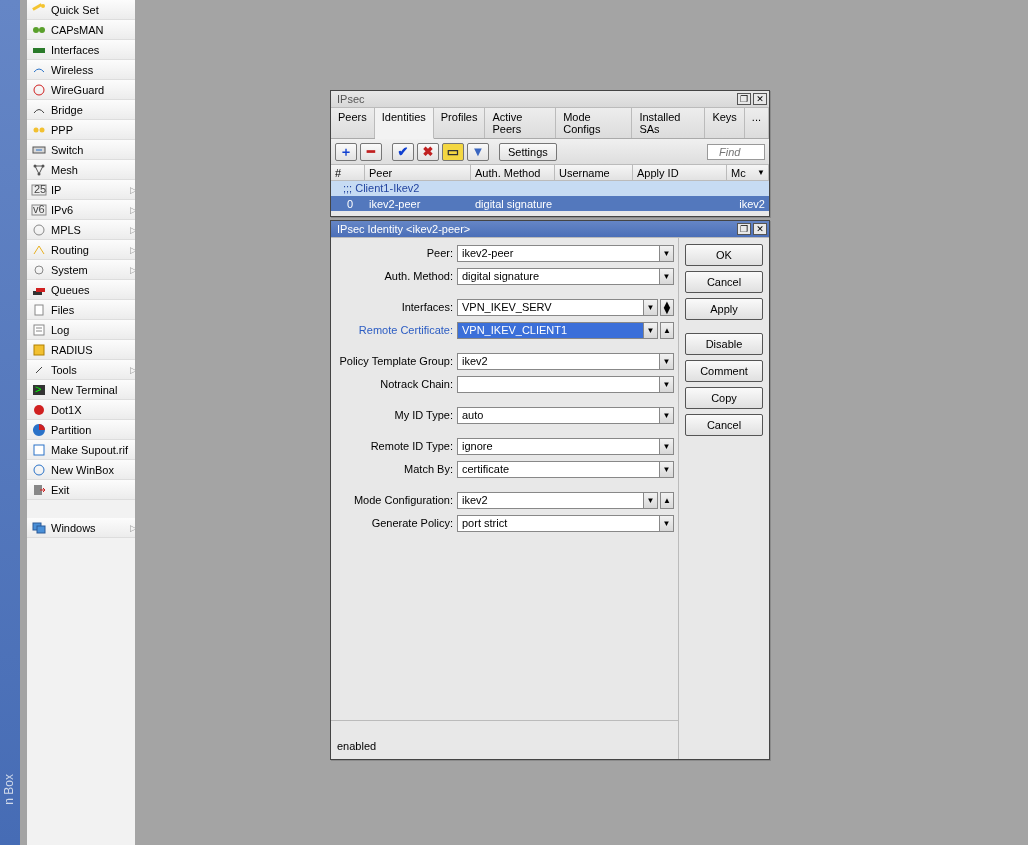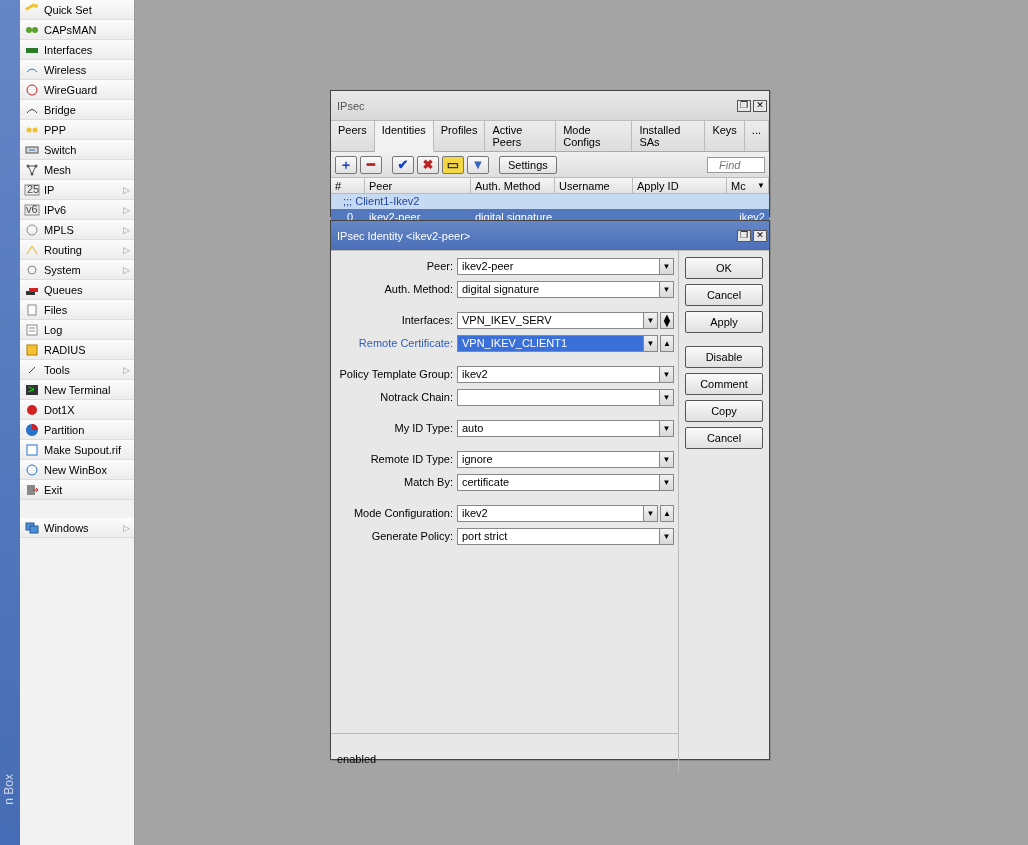--- a/index.html
+++ b/index.html
@@ -1,31 +1,31 @@
 <!DOCTYPE html>
 <html><head>
 <meta charset="utf-8">
 <style>
   * { margin:0; padding:0; box-sizing:border-box; font-family: Tahoma, Arial, sans-serif; font-size:11px; }
   body { background:#a4a4a4; width:1028px; height:845px; overflow:hidden; position:relative; }
   .left-bar { position:absolute; left:0; top:0; width:20px; height:845px; background:linear-gradient(180deg,#6586c6,#466cb5); }
   .left-bar .label { position:absolute; bottom:40px; left:2px; color:#d0d9ea; font-size:12px; writing-mode:vertical-rl; transform:rotate(180deg); }
-  .sidebar { position:absolute; left:20px; top:0; width:115px; height:100%; background:#f2f2f2; border-right:1px solid #999; }
+  .sidebar { position:absolute; left:27px; top:0; width:115px; height:100%; background:#f2f2f2; border-right:1px solid #999; }
   .sidebar-item { height:20px; line-height:20px; padding-left:4px; border-bottom:1px solid #ddd; background:linear-gradient(#fcfcfc,#ececec); display:flex; align-items:center; cursor:pointer; }
   .sidebar-item .icon { width:16px; height:16px; margin-right:4px; flex-shrink:0; display:inline-flex; align-items:center; justify-content:center; }
   .sidebar-item .submenu-arrow { margin-left:auto; margin-right:4px; color:#999; font-size:9px; }
   .gap { height:18px; background:#f2f2f2; }
 
   .main { position:absolute; left:135px; top:0; right:0; bottom:0; background:#a4a4a4; }
 
   .win { position:absolute; background:#e8e8e8; border:1px solid #444; box-shadow:1px 1px 0 rgba(0,0,0,0.15); }
   .win.ipsec { left:195px; top:90px; width:440px; height:127px; }
   .win.detail { left:195px; top:220px; width:440px; height:540px; }
 
-  .titlebar { height:30px; background:linear-gradient(#e8e8e8,#d8d8d8); border-bottom:1px solid #bbb; display:flex; align-items:center; padding:0 2px 0 6px; color:#555; }
+  .titlebar { height:17px; background:linear-gradient(#e8e8e8,#d8d8d8); border-bottom:1px solid #bbb; display:flex; align-items:center; padding:0 2px 0 6px; color:#555; }
   .titlebar.active { background:linear-gradient(#6586c6,#4b6fb8); color:#fff; }
   .titlebar .title { flex:1; }
   .titlebar .btns { display:flex; gap:2px; }
   .titlebar .btns span { width:14px; height:12px; border:1px solid #555; background:#e8e8e8; display:inline-flex; align-items:center; justify-content:center; font-size:9px; line-height:9px; color:#000; }
 
   .tabs { display:flex; background:#dedede; border-bottom:1px solid #aaa; }
   .tab { padding:3px 7px 3px 7px; background:linear-gradient(#ededed,#dcdcdc); border-right:1px solid #bbb; cursor:pointer; }
   .tab.active { background:#f2f2f2; border-bottom:1px solid #f2f2f2; margin-bottom:-1px; }
 
   .toolbar { height:26px; background:linear-gradient(#f0f0f0,#dedede); display:flex; align-items:center; padding:0 4px; gap:3px; border-bottom:1px solid #bbb; }

